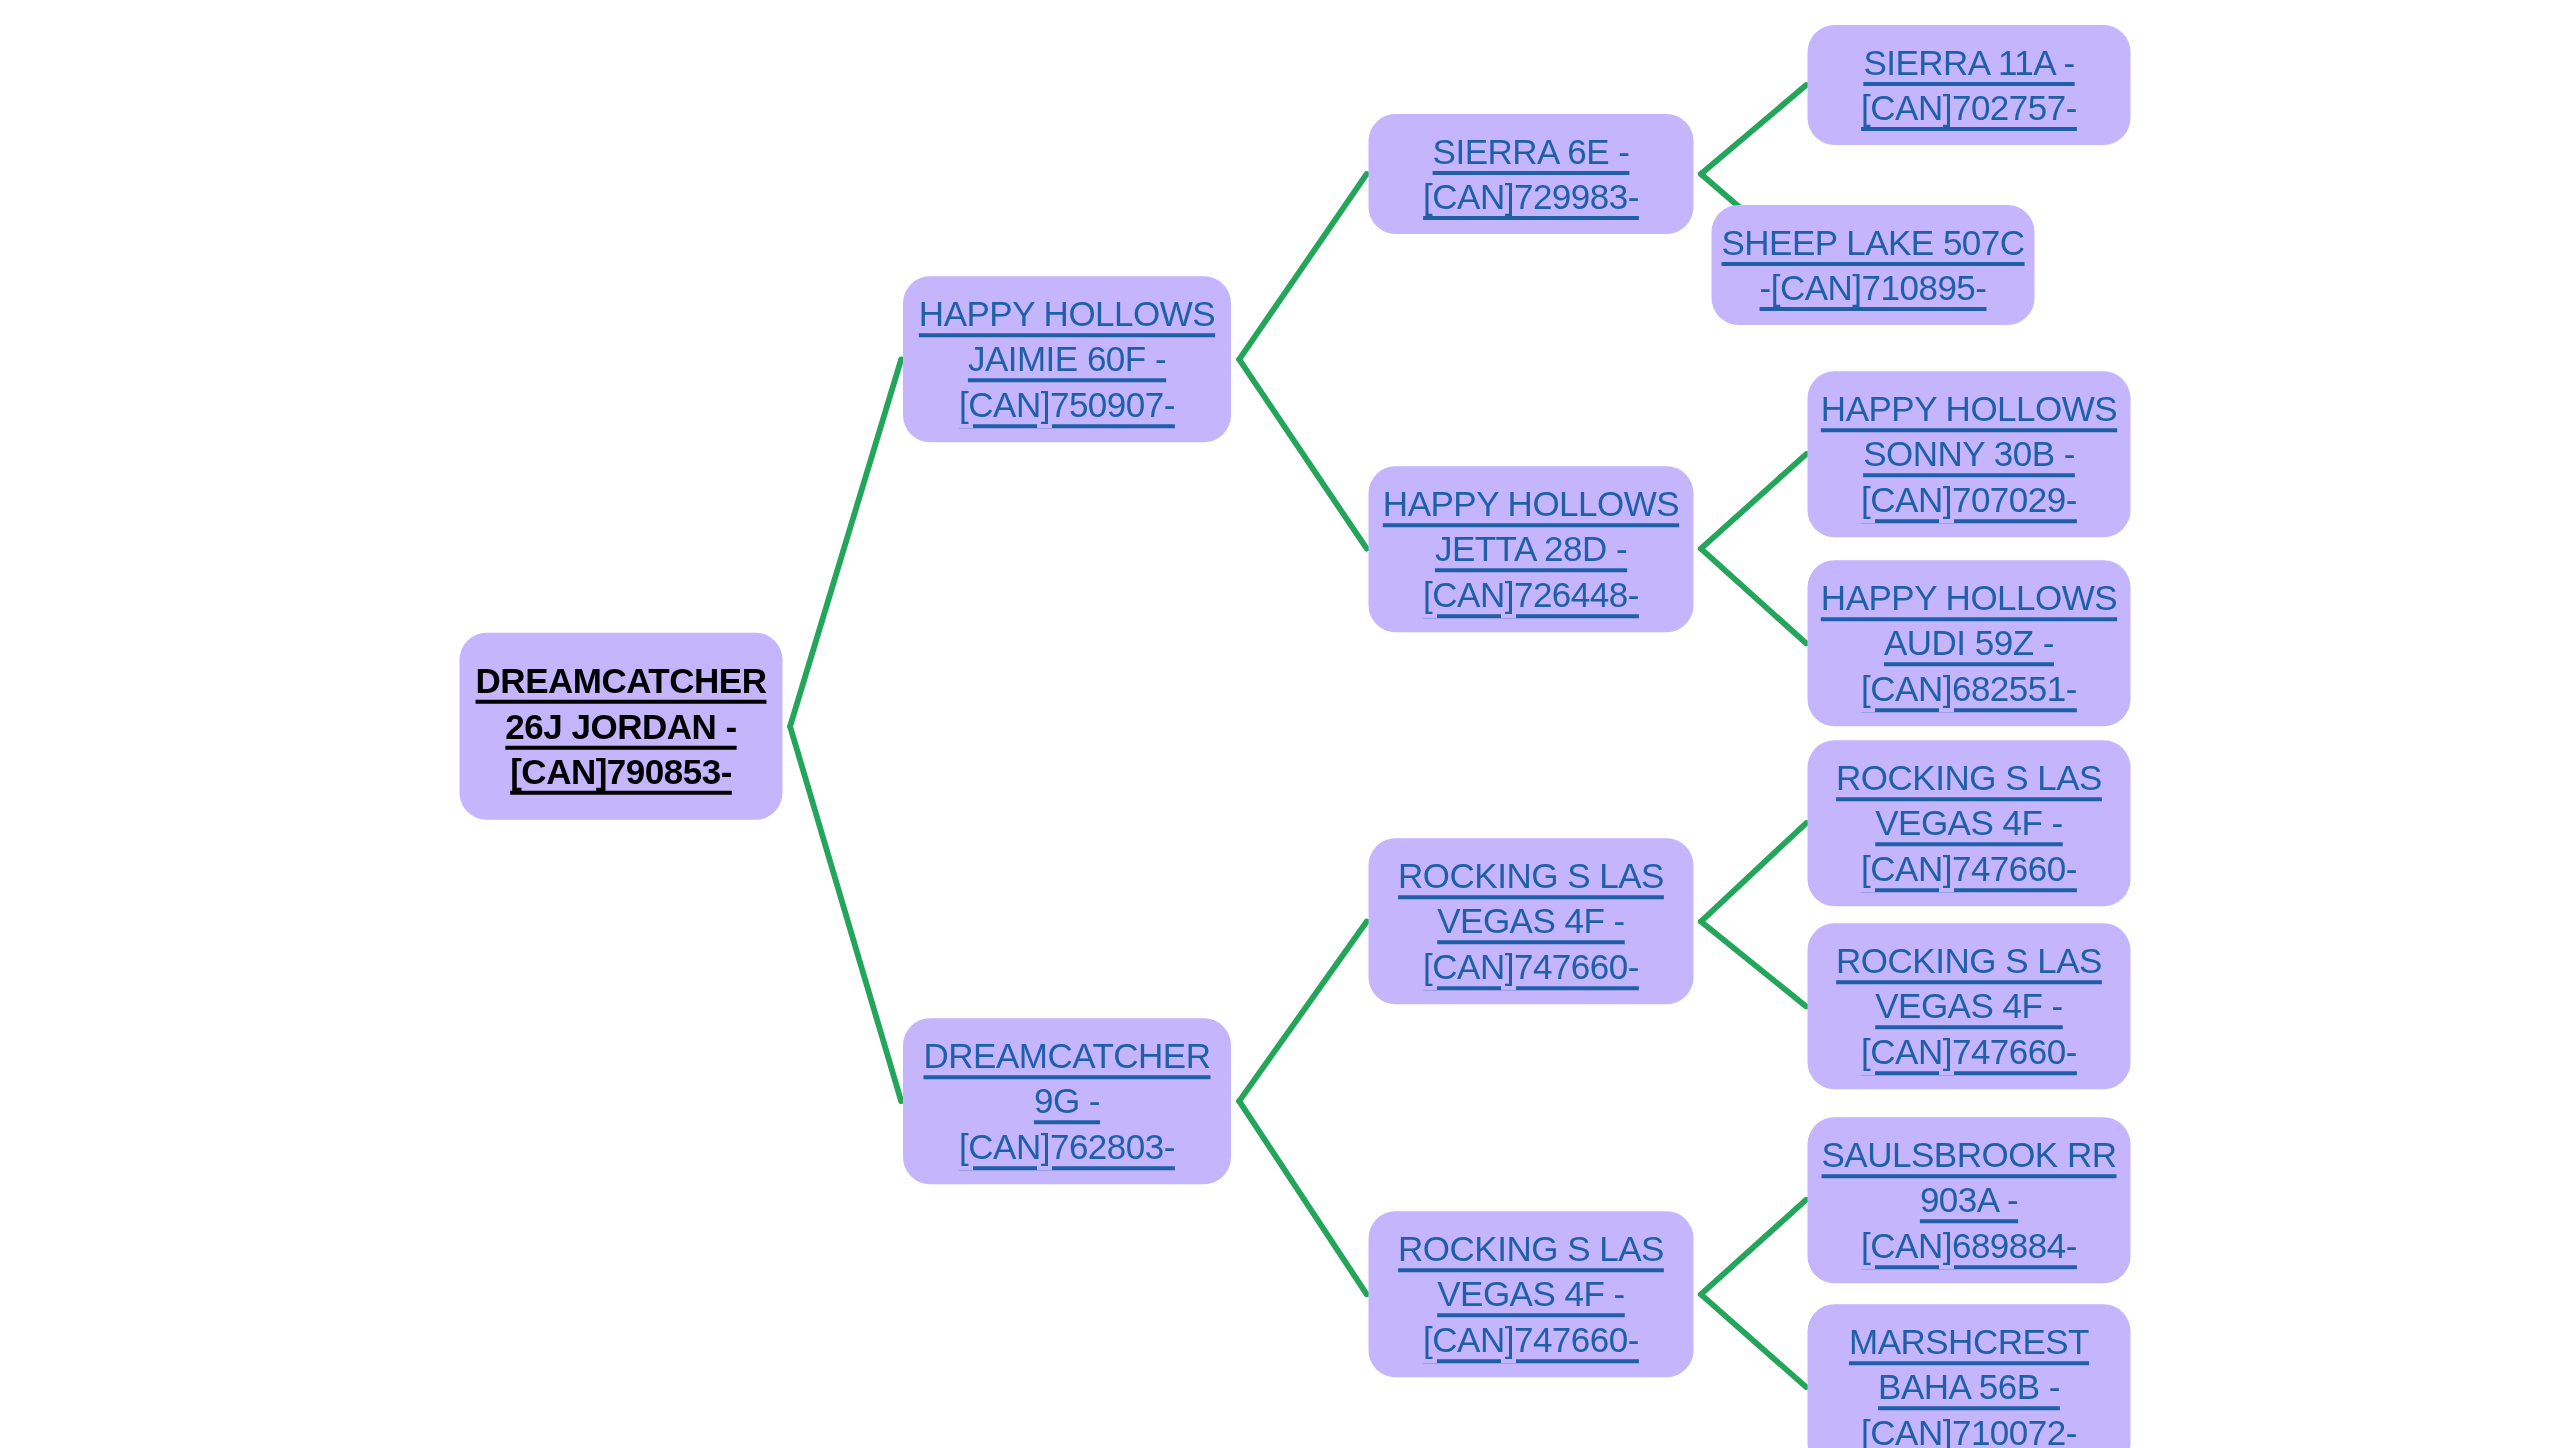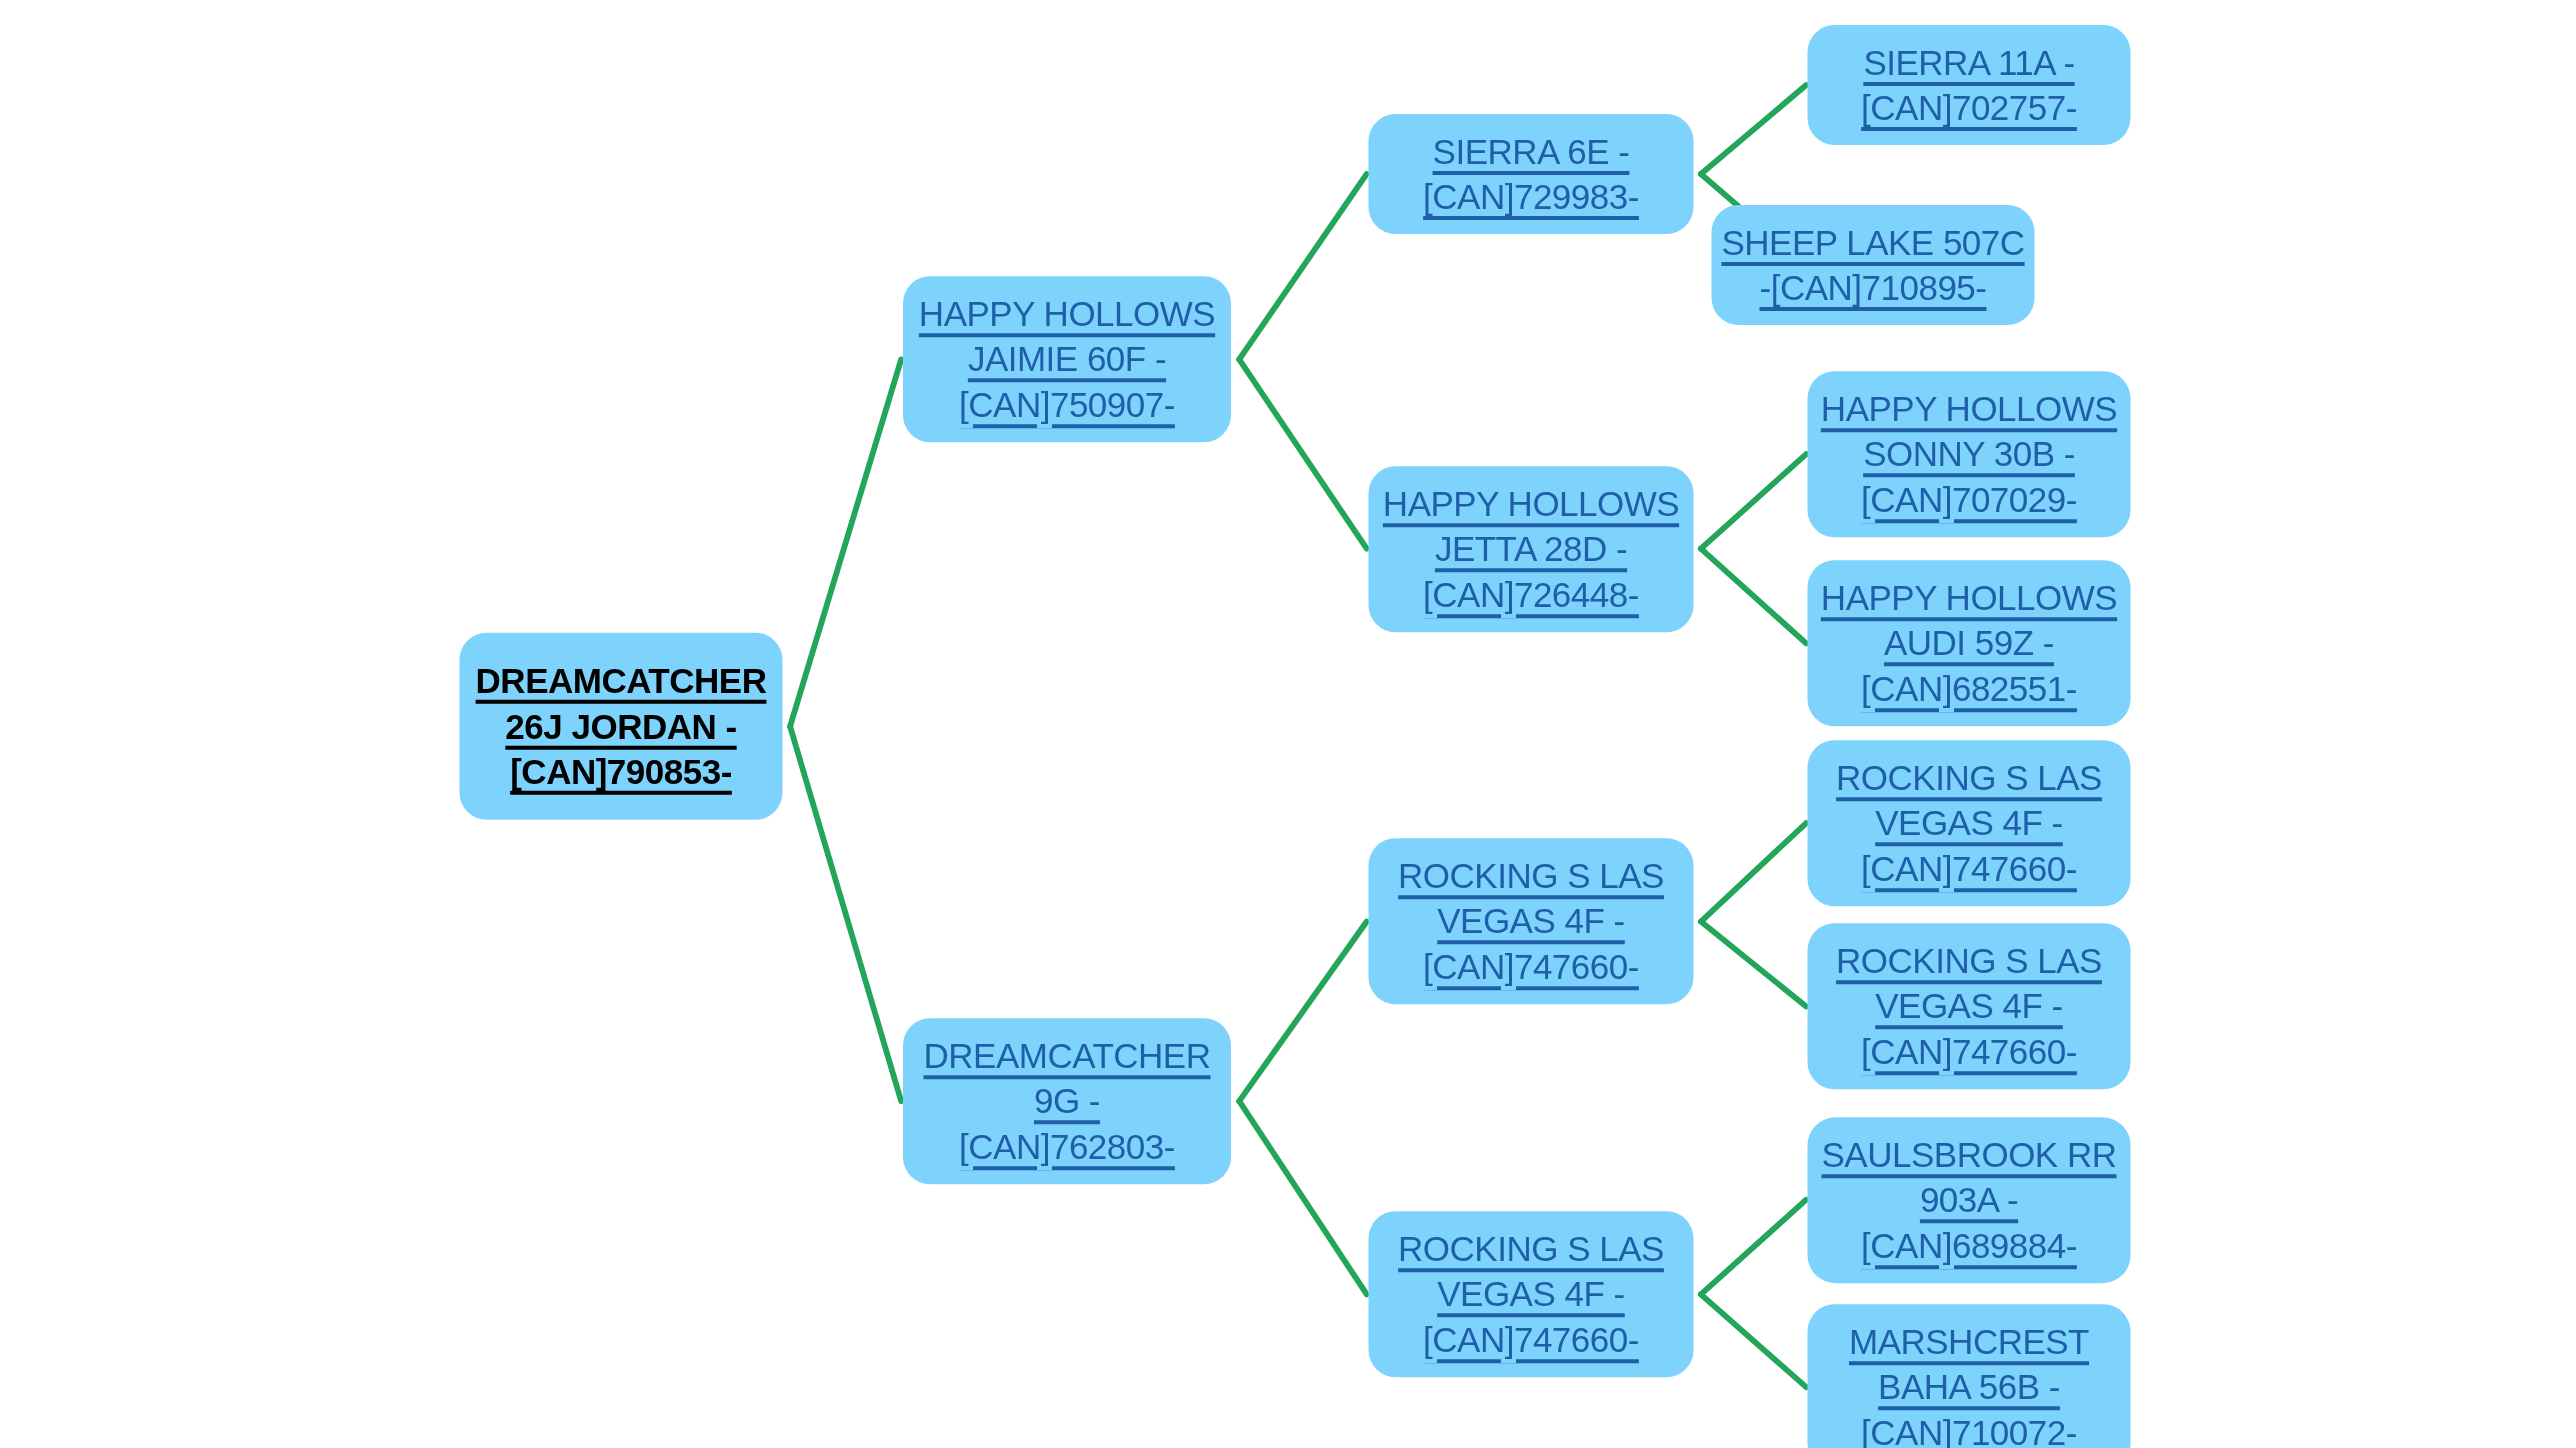--- a/index.html
+++ b/index.html
@@ -24,21 +24,21 @@
     pointer-events: none;
   }
   #edge-svg line {
     stroke-width: 6;
     stroke-linecap: round;
     fill: none;
   }
   .node {
     position: absolute;
     transform: translate(-50%, -50%);
-    background: #7dd3fc;
+    background: #c4b5fd;
     border-radius: 27px;
     display: flex;
     align-items: center;
     justify-content: center;
     text-align: center;
     padding: 14.5px 3.9px;
     box-sizing: border-box;
     cursor: pointer;
   }
   .node-label {
@@ -138,21 +138,21 @@
     <div class="node" style="left: 1969px; top: 823px; width: 323px;">
       <span class="node-label">ROCKING S LAS
 VEGAS 4F -
 [CAN]747660-</span>
     </div>
     <div class="node" style="left: 1969px; top: 1006px; width: 323px;">
       <span class="node-label">ROCKING S LAS
 VEGAS 4F -
 [CAN]747660-</span>
     </div>
-    <div class="node" style="left: 1969px; top: 1200px; width: 323px; border-radius: 28px;">
+    <div class="node" style="left: 1969px; top: 1200px; width: 323px;">
       <span class="node-label">SAULSBROOK RR
 903A -
 [CAN]689884-</span>
     </div>
     <div class="node" style="left: 1969px; top: 1387px; width: 323px;">
       <span class="node-label">MARSHCREST
 BAHA 56B -
 [CAN]710072-</span>
     </div>
   </div>

